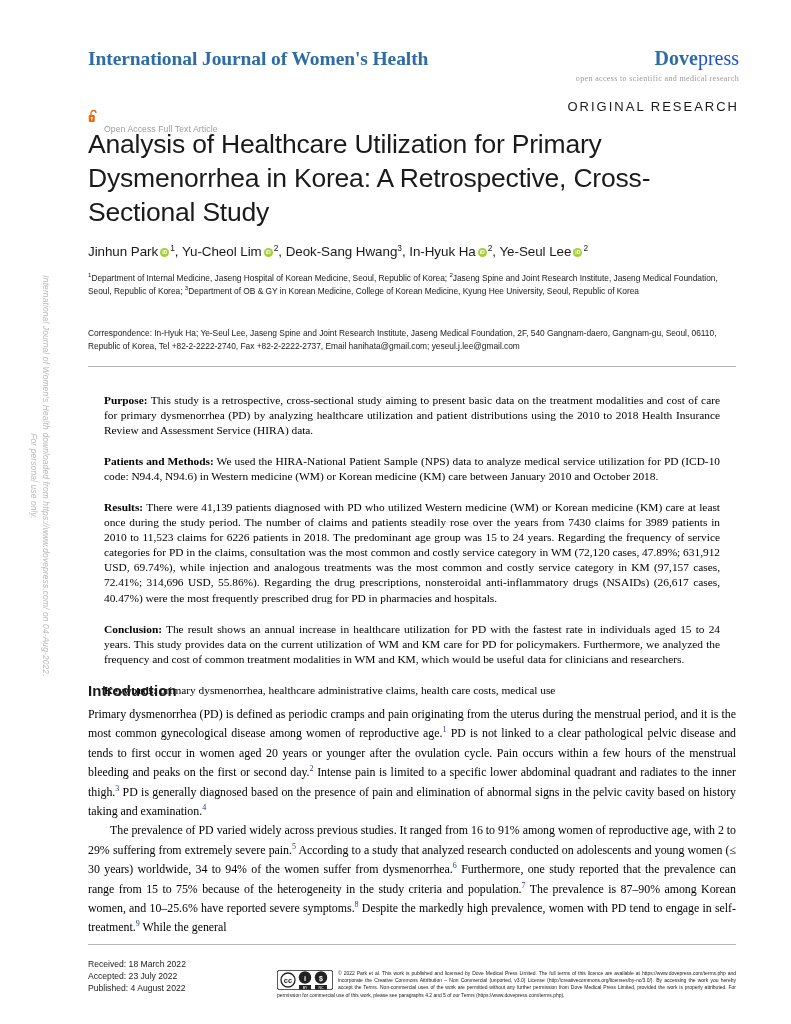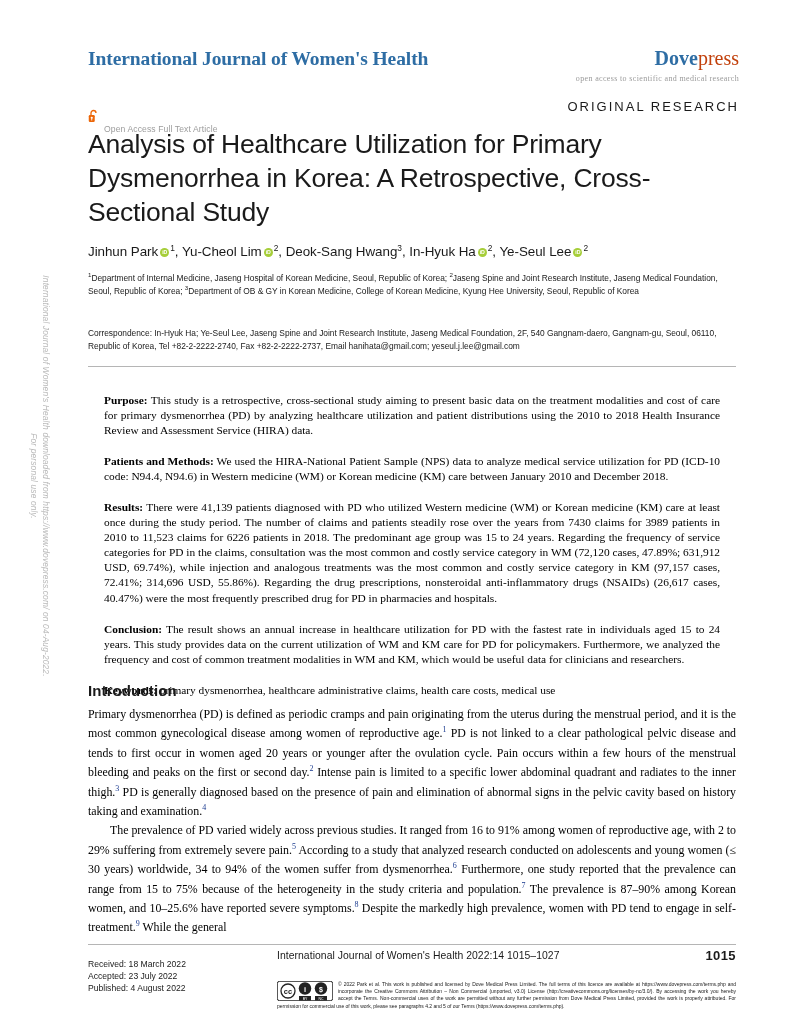--- a/index.html
+++ b/index.html
@@ -67,21 +67,21 @@
   .dove-logo .dove {
     font-family: "Liberation Serif", serif;
     font-weight: bold;
     font-size: 20px;
     color: #2e6da4;
   }
   .dove-logo .press {
     font-family: "Liberation Serif", serif;
     font-weight: normal;
     font-size: 20px;
-    color: #c2410c;
+    color: #1d4ed8;
   }
   .dove-tagline {
     position: absolute;
     right: 0;
     top: 26px;
     font-family: "Liberation Serif", serif;
     font-size: 8px;
     color: #9a9a9a;
     letter-spacing: 0.35px;
     white-space: nowrap;
@@ -350,44 +350,40 @@
 
   <div class="authors"><span>Jinhun Park</span><span class="orcid"></span><span class="sup">1</span>, <span>Yu-Cheol Lim</span><span class="orcid"></span><span class="sup">2</span>, <span>Deok-Sang Hwang</span><span class="sup">3</span>, <span>In-Hyuk Ha</span><span class="orcid"></span><span class="sup">2</span>, <span>Ye-Seul Lee</span><span class="orcid"></span><span class="sup">2</span></div>
 
   <div class="affil"><span class="sup">1</span>Department of Internal Medicine, Jaseng Hospital of Korean Medicine, Seoul, Republic of Korea; <span class="sup">2</span>Jaseng Spine and Joint Research Institute, Jaseng Medical Foundation, Seoul, Republic of Korea; <span class="sup">3</span>Department of OB &amp; GY in Korean Medicine, College of Korean Medicine, Kyung Hee University, Seoul, Republic of Korea</div>
   <div class="correspondence">Correspondence: In-Hyuk Ha; Ye-Seul Lee, Jaseng Spine and Joint Research Institute, Jaseng Medical Foundation, 2F, 540 Gangnam-daero, Gangnam-gu, Seoul, 06110, Republic of Korea, Tel +82-2-2222-2740, Fax +82-2-2222-2737, Email hanihata@gmail.com; yeseul.j.lee@gmail.com</div>
 
   <div class="rule rule-abstract"></div>
 
   <div class="abstract">
     <p><span class="lbl">Purpose:</span><span> This study is a retrospective, cross-sectional study aiming to present basic data on the treatment modalities and cost of care for primary dysmenorrhea (PD) by analyzing healthcare utilization and patient distributions using the 2010 to 2018 Health Insurance Review and Assessment Service (HIRA) data.</span></p>
-    <p><span class="lbl">Patients and Methods:</span><span> We used the HIRA-National Patient Sample (NPS) data to analyze medical service utilization for PD (ICD-10 code: N94.4, N94.6) in Western medicine (WM) or Korean medicine (KM) care between January 2010 and December 2018.</span></p>
+    <p><span class="lbl">Patients and Methods:</span><span> We used the HIRA-National Patient Sample (NPS) data to analyze medical service utilization for PD (ICD-10 code: N94.4, N94.6) in Western medicine (WM) or Korean medicine (KM) care between January 2010 and October 2018.</span></p>
     <p><span class="lbl">Results:</span><span> There were 41,139 patients diagnosed with PD who utilized Western medicine (WM) or Korean medicine (KM) care at least once during the study period. The number of claims and patients steadily rose over the years from 7430 claims for 3989 patients in 2010 to 11,523 claims for 6226 patients in 2018. The predominant age group was 15 to 24 years. Regarding the frequency of service categories for PD in the claims, consultation was the most common and costly service category in WM (72,120 cases, 47.89%; 631,912 USD, 69.74%), while injection and analogous treatments was the most common and costly service category in KM (97,157 cases, 72.41%; 314,696 USD, 55.86%). Regarding the drug prescriptions, nonsteroidal anti-inflammatory drugs (NSAIDs) (26,617 cases, 40.47%) were the most frequently prescribed drug for PD in pharmacies and hospitals.</span></p>
     <p><span class="lbl">Conclusion:</span><span> The result shows an annual increase in healthcare utilization for PD with the fastest rate in individuals aged 15 to 24 years. This study provides data on the current utilization of WM and KM care for PD for policymakers. Furthermore, we analyzed the frequency and cost of common treatment modalities in WM and KM, which would be useful data for clinicians and researchers.</span></p>
     <p><span class="lbl">Keywords:</span><span> primary dysmenorrhea, healthcare administrative claims, health care costs, medical use</span></p>
   </div>
 
   <div class="section-head">Introduction</div>
   <div class="body-text">
     <p><span>Primary dysmenorrhea (PD) is defined as periodic cramps and pain originating from the uterus during the menstrual period, and it is the most common gynecological disease among women of reproductive age.</span><span class="ref">1</span><span> PD is not linked to a clear pathological pelvic disease and tends to first occur in women aged 20 years or younger after the ovulation cycle. Pain occurs within a few hours of the menstrual bleeding and peaks on the first or second day.</span><span class="ref">2</span><span> Intense pain is limited to a specific lower abdominal quadrant and radiates to the inner thigh.</span><span class="ref">3</span><span> PD is generally diagnosed based on the presence of pain and elimination of abnormal signs in the pelvic cavity based on history taking and examination.</span><span class="ref">4</span></p>
     <p class="indent"><span>The prevalence of PD varied widely across previous studies. It ranged from 16 to 91% among women of reproductive age, with 2 to 29% suffering from extremely severe pain.</span><span class="ref">5</span><span> According to a study that analyzed research conducted on adolescents and young women (≤ 30 years) worldwide, 34 to 94% of the women suffer from dysmenorrhea.</span><span class="ref">6</span><span> Furthermore, one study reported that the prevalence can range from 15 to 75% because of the heterogeneity in the study criteria and population.</span><span class="ref">7</span><span> The prevalence is 87–90% among Korean women, and 10–25.6% have reported severe symptoms.</span><span class="ref">8</span><span> Despite the markedly high prevalence, women with PD tend to engage in self-treatment.</span><span class="ref">9</span><span> While the general</span></p>
   </div>
 
   <div class="rule rule-footer"></div>
   <div class="dates">
     <div>Received: 18 March 2022</div>
     <div>Accepted: 23 July 2022</div>
     <div>Published: 4 August 2022</div>
   </div>
 
   <div class="footer-center">
-    <div class="footer-citation">
-      <span>International Journal of Women's Health 2022:14 1015–1027</span>
-      <span class="page-no">1015</span>
-    </div>
     <div class="license-wrap">
       <svg class="cc-badge" width="56" height="20" viewBox="0 0 112 40">
         <rect x="0.5" y="0.5" width="111" height="39" rx="5" fill="#ffffff" stroke="#222" stroke-width="2"></rect>
         <circle cx="22" cy="20" r="14" fill="none" stroke="#222" stroke-width="2.6"></circle>
         <text x="22" y="26" font-family="Liberation Sans, sans-serif" font-size="15" font-weight="bold" fill="#222" text-anchor="middle">cc</text>
         <circle cx="56" cy="15" r="12.5" fill="#222"></circle>
         <text x="56" y="21" font-family="Liberation Sans, sans-serif" font-size="15" font-weight="bold" fill="#fff" text-anchor="middle">i</text>
         <circle cx="88" cy="15" r="12.5" fill="#222"></circle>
         <text x="88" y="21" font-family="Liberation Sans, sans-serif" font-size="14" font-weight="bold" fill="#fff" text-anchor="middle">$</text>
         <rect x="44" y="30" width="24" height="9" fill="#222"></rect>

